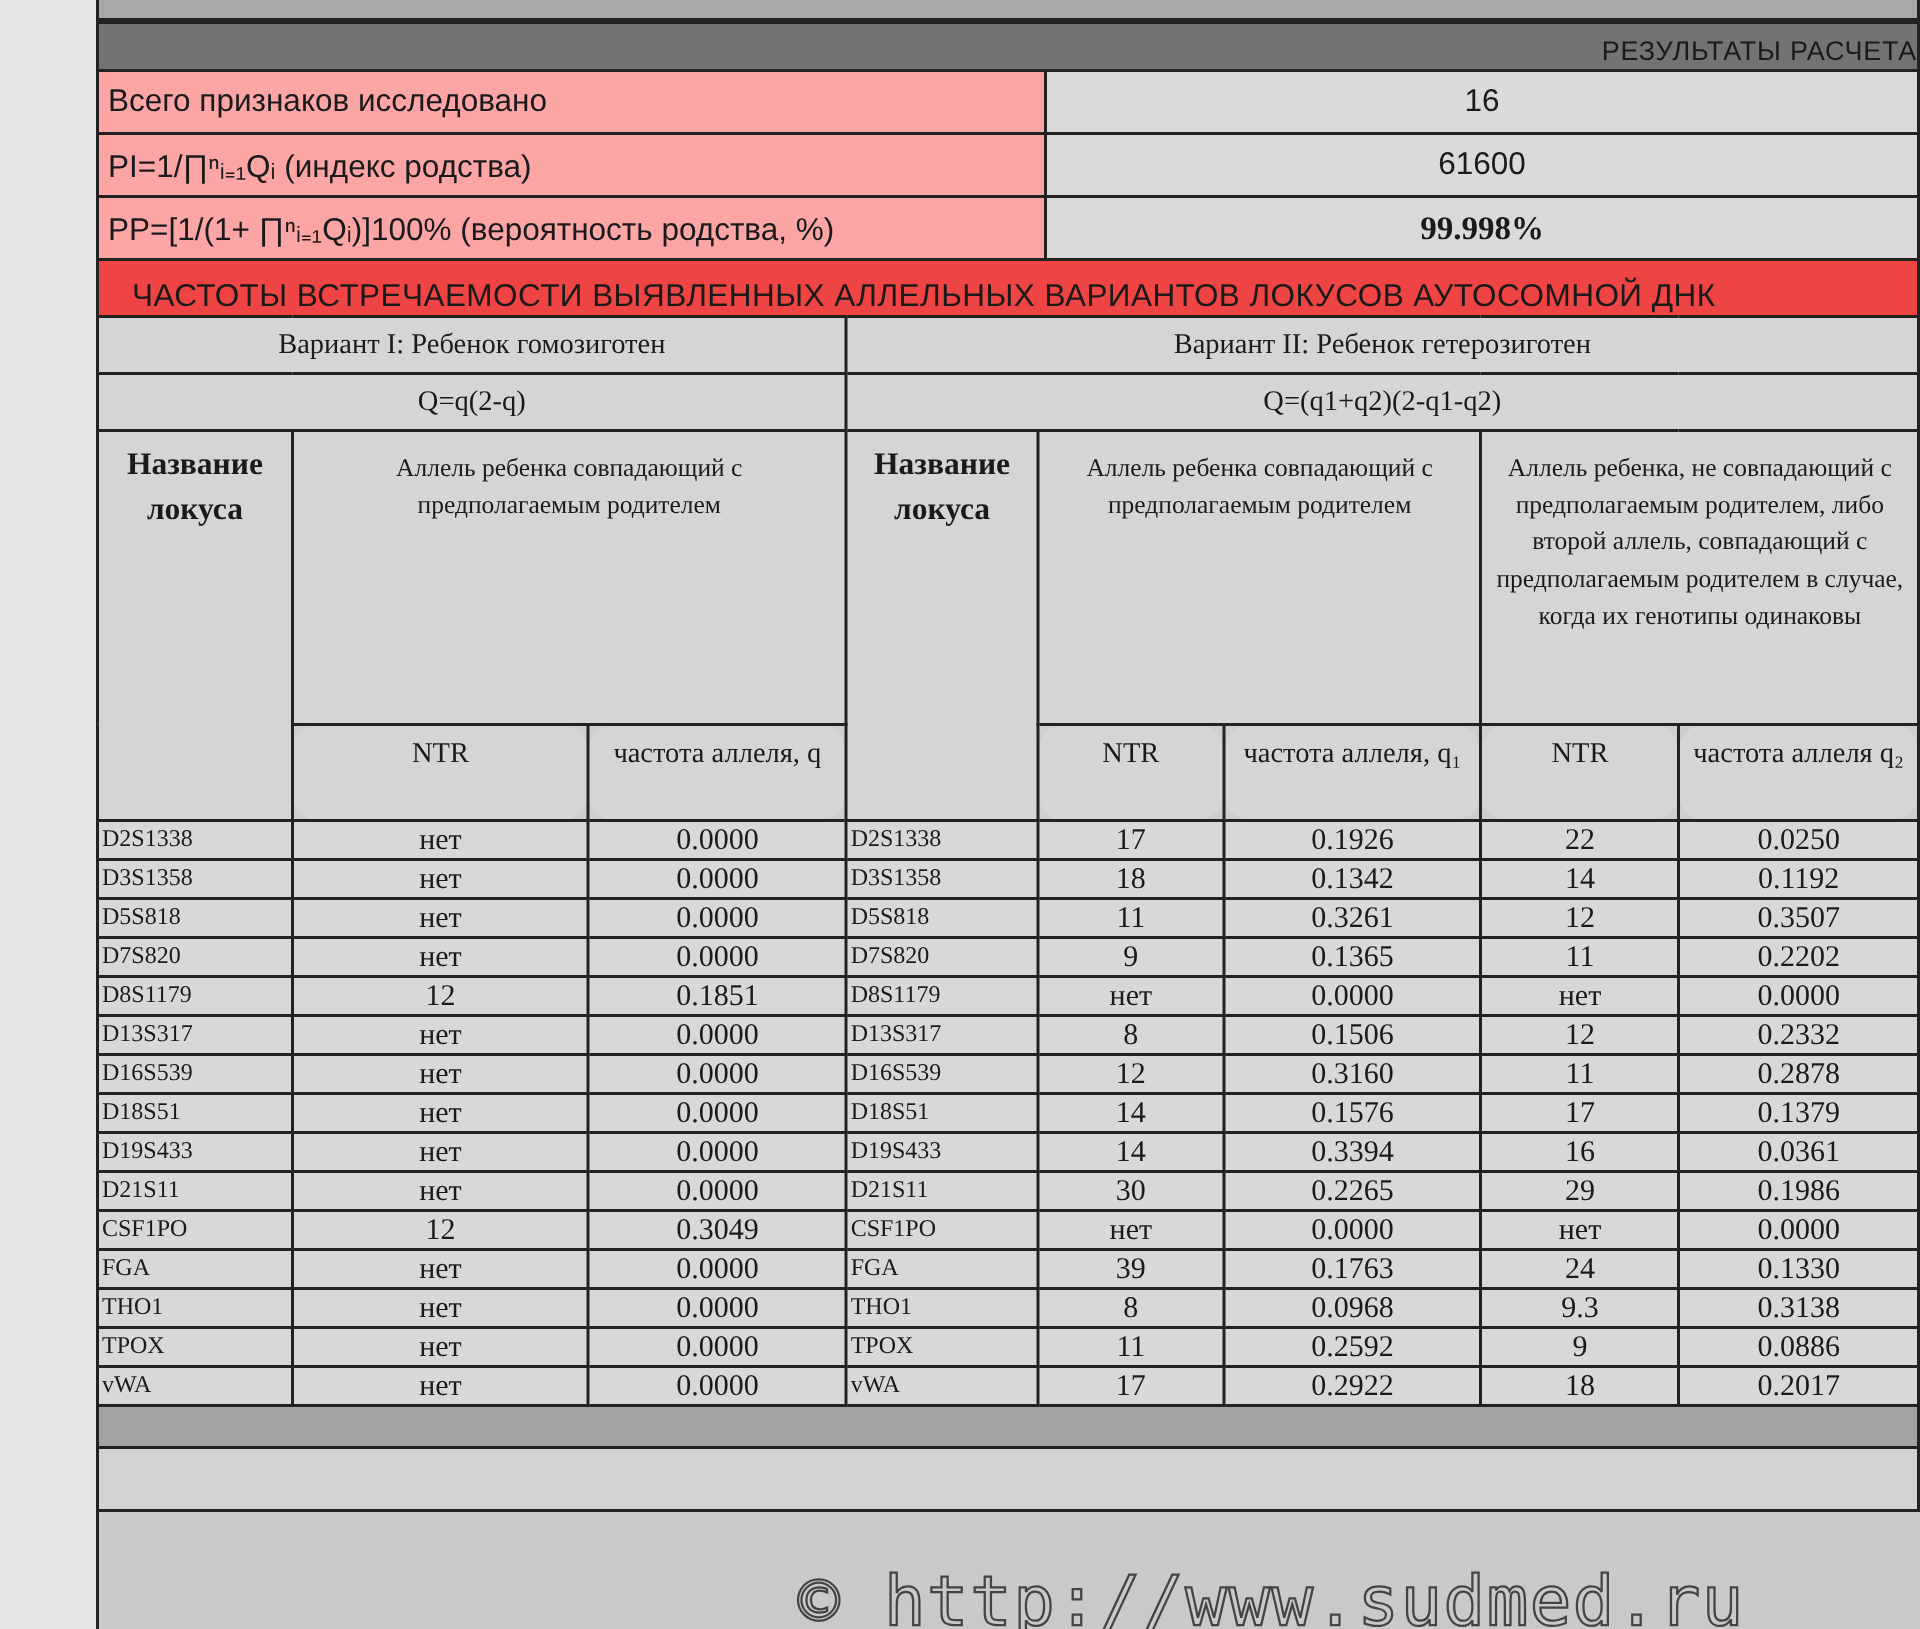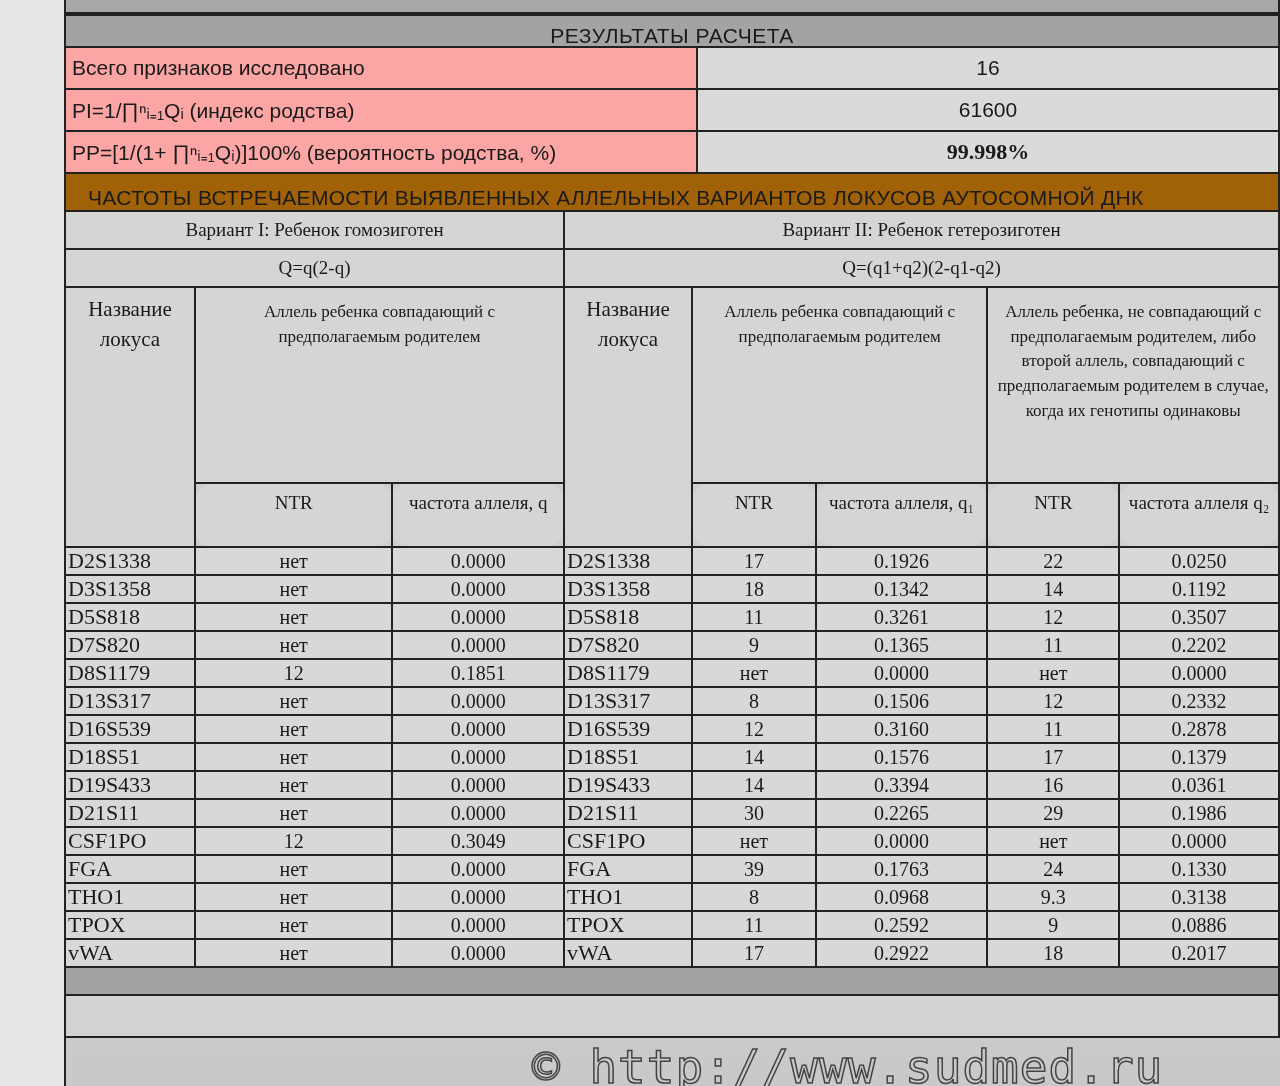--- a/index.html
+++ b/index.html
@@ -11,29 +11,29 @@
     color: #1a1a1a;
   }
   .edge { position: absolute; left: 0; top: 0; width: 64px; height: 1086px; background: #e6e6e4; border-right: 2px solid #222; }
   .sheet { position: absolute; left: 64px; top: 0; width: 1216px; }
   .band { background: #a8a8a6; border: 2px solid #222; border-top: none; height: 12px; }
   table { border-collapse: collapse; width: 100%; }
   td { border: 2px solid #222; padding: 0 6px; }
   .res td { height: 40px; font-size: 21px; background: #fca5a5; }
   .res td.val { text-align: center; width: 568px; background: #dadad8; }
   .res td.bold { font-family: "Liberation Serif", serif; font-weight: bold; font-size: 22px; }
-  .res-title { text-align: center; font-size: 21px; height: 22px; padding-top: 8px; background: #a3a3a3; border: 2px solid #222; border-bottom: none; letter-spacing: 0.5px; }
-  .freq-title { font-size: 21px; padding: 12px 0 0 22px; height: 24px; background: #a16207; border-left: 2px solid #222; border-right: 2px solid #222; letter-spacing: 0.3px; }
+  .res-title { text-align: right; font-size: 18px; height: 22px; padding-top: 8px; background: #737373; border: 2px solid #222; border-bottom: none; letter-spacing: 0.5px; }
+  .freq-title { font-size: 21px; padding: 12px 0 0 22px; height: 24px; background: #ef4444; border-left: 2px solid #222; border-right: 2px solid #222; letter-spacing: 0.3px; }
   .hd td { text-align: center; background: #d5d5d3; font-family: "Liberation Serif", serif; font-size: 19px; }
   .hd .h-var td { height: 36px; text-align: center; }
-  .hd td.lbl { font-size: 21px; vertical-align: top; padding-top: 6px; line-height: 1.45; }
+  .hd td.lbl { font-size: 21px; vertical-align: top; padding-top: 6px; line-height: 1.45; font-weight: bold; }
   .hd td.desc { font-size: 17px; vertical-align: top; padding-top: 12px; line-height: 1.45; }
   .hd td.sub { font-size: 19px; vertical-align: top; padding-top: 4px; height: 58px; line-height: 1.55; border-radius: 18px; }
   .data td { height: 24px; font-size: 20px; text-align: center; background: #d8d8d6; }
-  .data td.loc { text-align: left; font-size: 22px; padding-left: 2px; }
+  .data td.loc { text-align: left; font-size: 16px; padding-left: 2px; }
   .footer-band { background: #a3a3a1; height: 26px; border: 2px solid #222; border-top: none; position: relative; }
   .footer-row { height: 40px; border: 2px solid #222; border-top: none; background: #d3d3d1; }
   .watermark {
     position: absolute; left: 532px; top: 1040px;
     font-family: "DejaVu Sans Mono", monospace; font-size: 46px;
     color: transparent; -webkit-text-stroke: 1.5px #444; letter-spacing: 1px;
   }
 </style>
 </head>
 <body>

